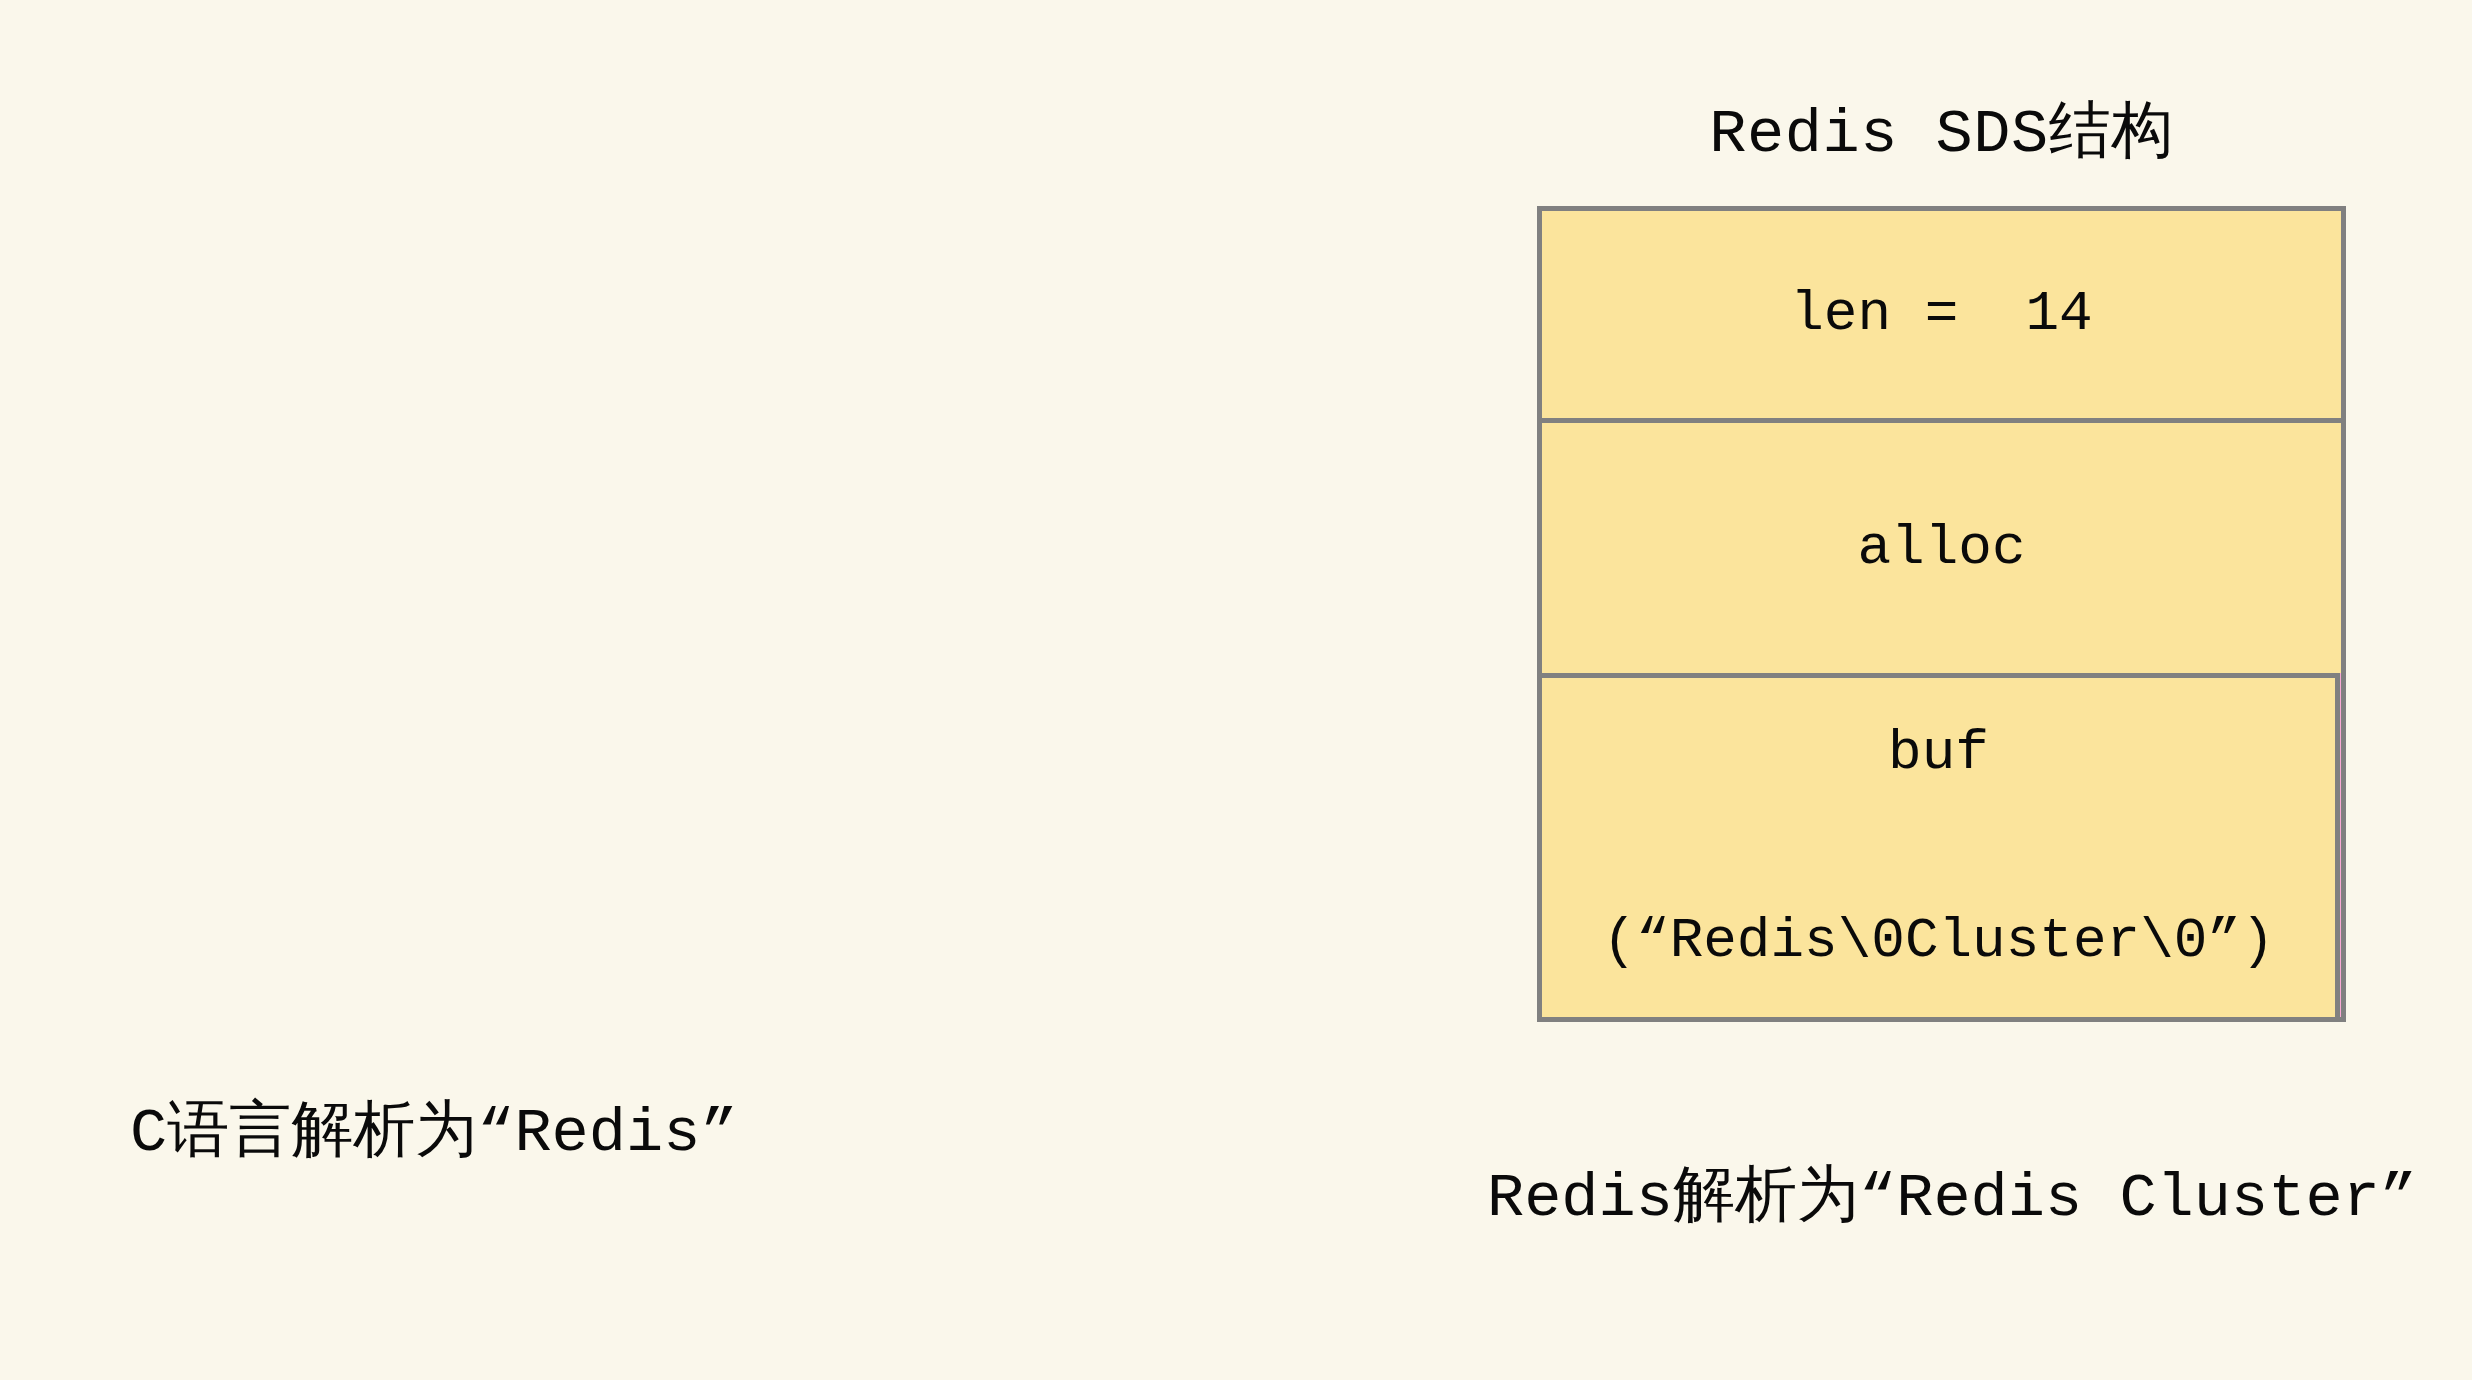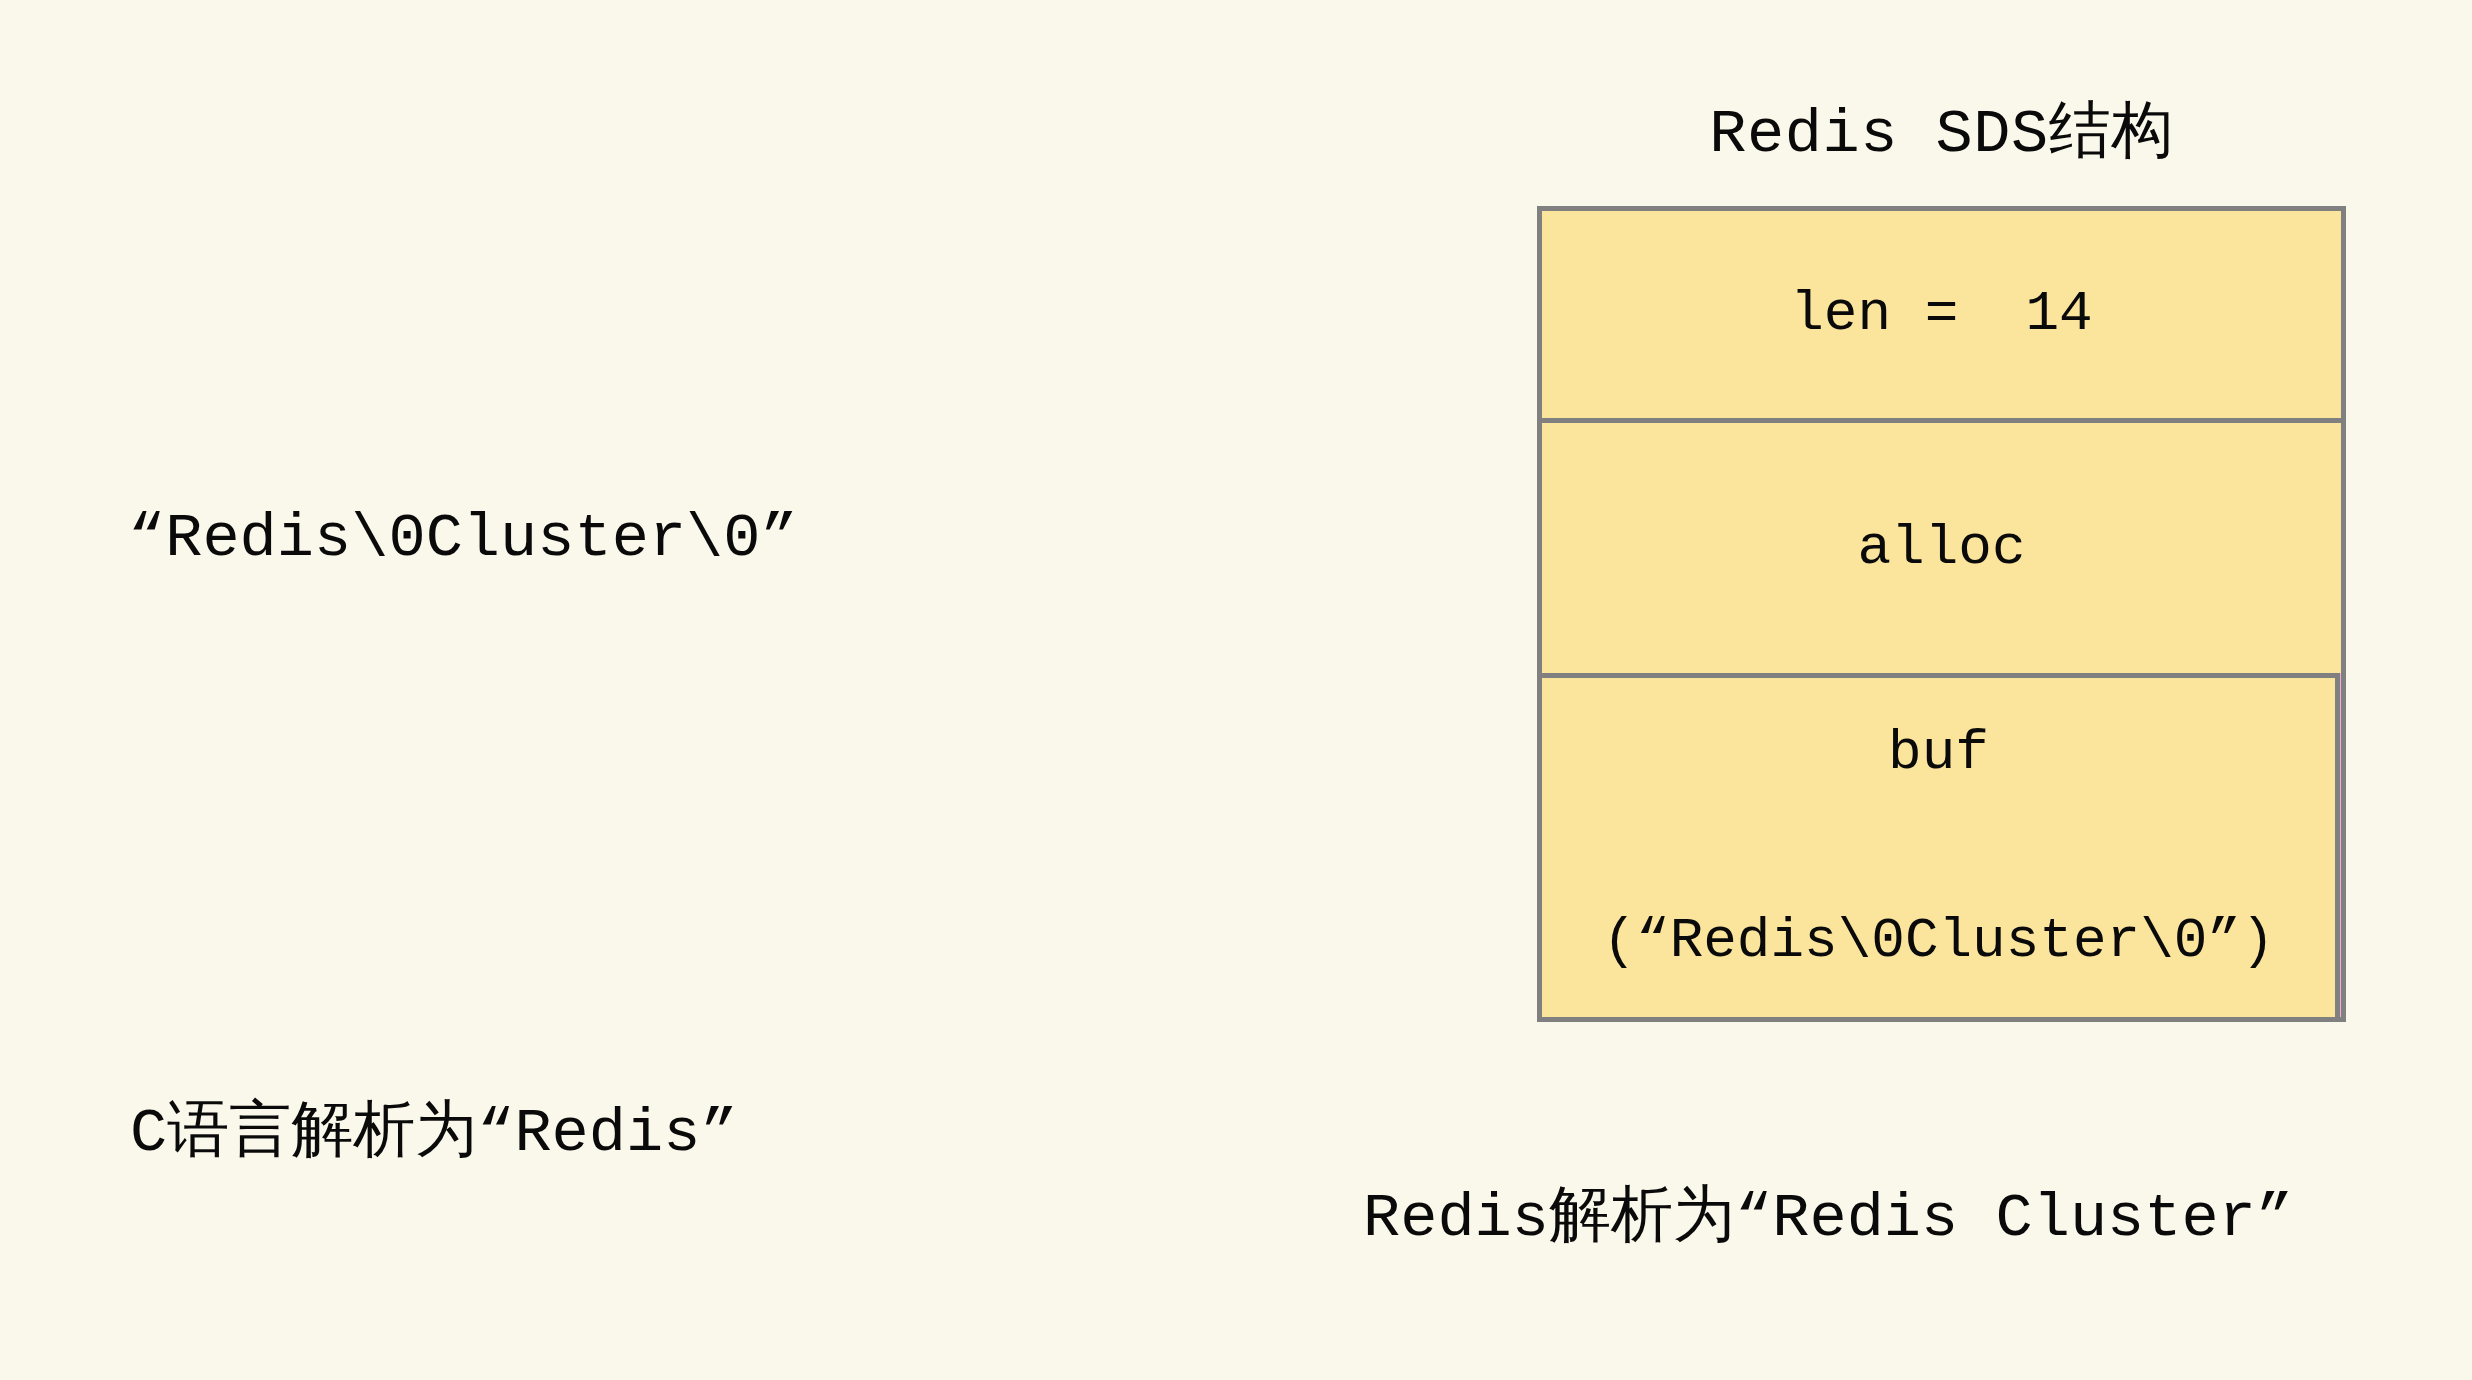--- a/index.html
+++ b/index.html
@@ -80,28 +80,27 @@
     left: 130px;
     top: 1103px;
     width: 780px;
     text-align: left;
     font-size: 62px;
     line-height: 1.0;
     white-space: nowrap;
   }
   #caption-redis {
     position: absolute;
-    left: 1363px;
+    left: 1462px;
     top: 1168px;
     width: 980px;
-    text-align: left;
+    text-align: center;
     font-size: 62px;
     line-height: 1.0;
     white-space: nowrap;
-    margin-top: 20px;
   }
 </style>
 </head>
 <body>
 
 <div id="canvas">
 
   <div id="sds-title">Redis SDS结构</div>
 
   <div id="sds-struct">
@@ -116,19 +115,18 @@
 
     <div class="sds-cell" id="sds-cell-buf">
       <div>
         <span class="sds-cell-text">buf</span>
         <span class="sds-cell-text">(“Redis\0Cluster\0”)</span>
       </div>
     </div>
 
   </div>
 
-  <div id="raw-string">“Redis\0Cluster\0”</div>
 
   <div id="caption-c">C语言解析为“Redis”</div>
 
   <div id="caption-redis">Redis解析为“Redis Cluster”</div>
 
 </div>
 
 </body></html>

